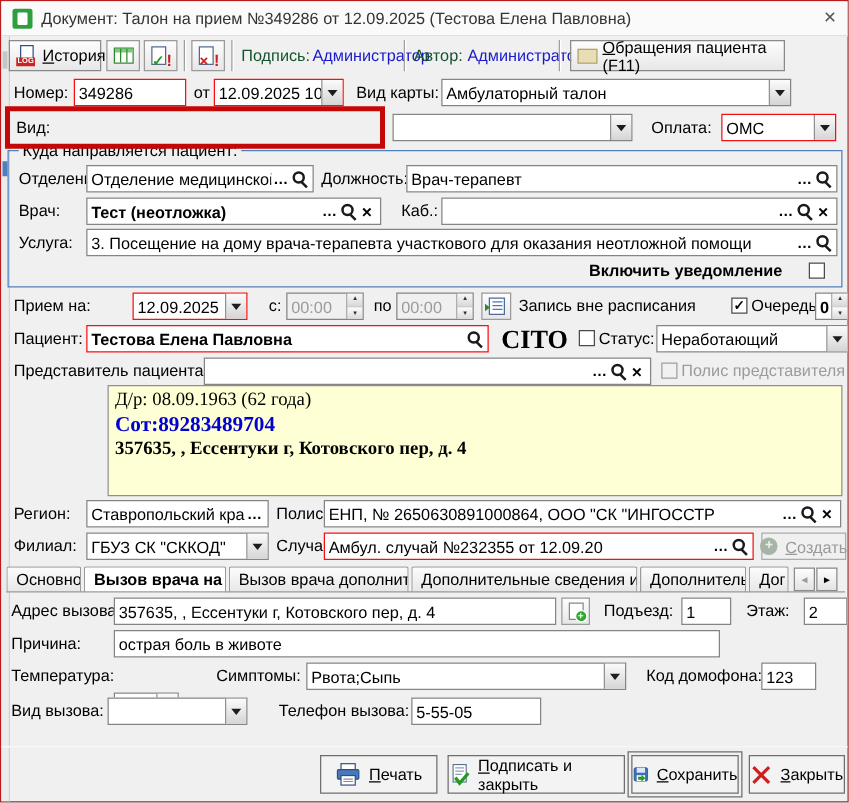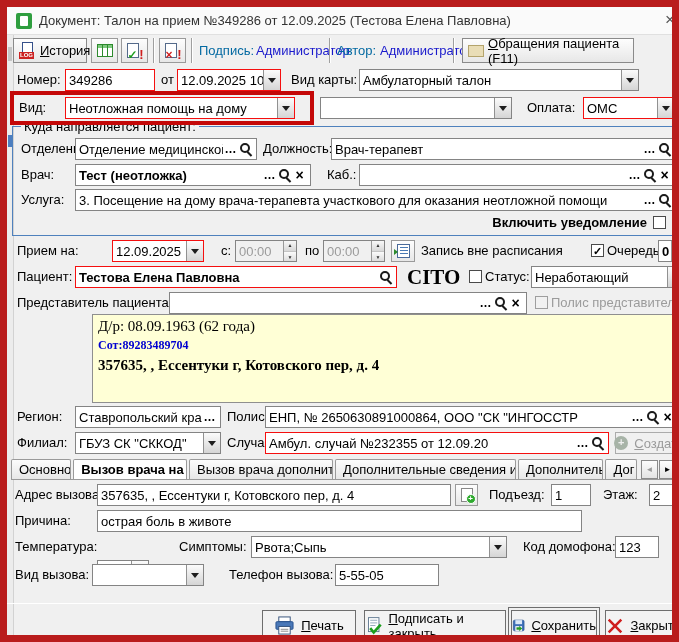--- a/index.html
+++ b/index.html
@@ -1,18 +1,18 @@
 <!DOCTYPE html>
 <html><head>
 <meta charset="utf-8">
 <style>
   * { box-sizing: border-box; }
   body { margin:0; background:#8a8a8a; font-family:"Liberation Sans",sans-serif; }
   .win { position:relative; width:679px; height:642px; background:#f0f0f0;
-         border:7px solid #b91c1c; overflow:hidden; font-size:13px; color:#000; }
+         border:1px solid #b91c1c; overflow:hidden; font-size:13px; color:#000; }
 
   
   .strip { position:absolute; left:0; top:28px; width:7px; height:614px;
            background:#ececec; border-right:1px solid #d2d2d2; }
   .strip .m1 { position:absolute; left:1px; top:12px; width:4px; height:14px; background:#c6c6c6; }
   .strip .m2 { position:absolute; left:1px; top:100px; width:4px; height:12px; background:#4d7fc0; }
 
   
   .titlebar { position:absolute; left:0; top:0; width:679px; height:28px;
               background:#fafafa; border-bottom:1px solid #e0e0e0; }
@@ -26,21 +26,21 @@
 
   
   .toolbtn { position:absolute; height:25px; border:1px solid #8a8a8a;
              background:linear-gradient(#fdfdfd,#e7e7e7); display:flex; align-items:center;
              gap:4px; padding:0 5px; font-size:13px; cursor:pointer; }
   .iconbtn { position:absolute; border:1px solid #9a9a9a; background:linear-gradient(#fdfdfd,#e7e7e7);
              display:flex; align-items:center; justify-content:center; cursor:pointer; }
   .vsep { position:absolute; top:31px; width:2px; height:25px;
           border-left:1px solid #9f9f9f; border-right:1px solid #fff; }
   .tlbl { position:absolute; top:31px; height:25px; line-height:25px; white-space:nowrap; }
-  .red  { color:#0369a1; }
+  .red  { color:#14532d; }
   .blue { color:#1a1acc; }
 
   
   .i-hist { position:relative; width:17px; height:17px; flex:0 0 auto; }
   .i-hist .pg { position:absolute; left:3px; top:0; width:11px; height:14px; background:#fff; border:1px solid #35508a; }
   .i-hist .logb { position:absolute; left:0; bottom:0; background:#c22; color:#fff; font-size:6px;
                   line-height:7px; padding:0 1px; font-weight:bold; }
   .i-table { width:16px; height:13px; border:1px solid #2d8a2d; background:#fff; position:relative; }
   .i-table::before { content:""; position:absolute; left:0; right:0; top:0; height:3px; background:#7fc97f; }
   .i-table::after { content:""; position:absolute; left:4px; top:0; bottom:0; width:1px;
@@ -84,21 +84,21 @@
 
   
   .grp { position:absolute; border:1px solid #4f81bd; }
   .grpt{ position:absolute; top:-8px; left:8px; background:#f0f0f0; padding:0 3px; font-size:13px; line-height:15px; }
   .hlbox { position:absolute; border:4px solid #c40808; z-index:5; pointer-events:none; }
 
   
   .info { position:absolute; left:85px; top:307px; width:588px; height:89px; background:#ffffd6;
           border:1px solid #8f8f8f; font-family:"Liberation Serif",serif; padding:2px 5px; overflow:hidden; }
   .info .l1 { font-size:15px; line-height:19px; }
-  .info .l2 { font-size:12px; line-height:19px; font-weight:bold; color:#0000d0; }
+  .info .l2 { font-size:17px; line-height:19px; font-weight:bold; color:#0000d0; }
   .info .l3 { font-size:15px; line-height:20px; font-weight:bold; }
   .info .l4 { font-size:12.5px; line-height:14.5px; }
 
   .cito { position:absolute; font-family:"Liberation Serif",serif; font-weight:bold; font-size:21px; line-height:24px; }
 
   
   .tabs { position:absolute; left:4px; top:452px; width:628px; height:21px; display:flex; overflow:hidden; }
   .tab  { height:21px; padding:2px 7px 0; border:1px solid #9a9a9a; border-bottom:none; margin-right:2px;
           background:linear-gradient(#fcfcfc,#e6e6e6); white-space:nowrap; overflow:hidden; cursor:pointer;
           border-radius:2px 2px 0 0; font-size:13px; }
@@ -198,26 +198,20 @@
   <span class="lbl" style="left:284px;top:62px">Вид карты:</span>
   <div class="fld cmb" style="left:352px;top:62px;width:280px">
     <span class="txt">Амбулаторный талон</span>
     <span class="arr">
         <i class="tri"></i>
       </span>
   </div>
 
   <div class="hlbox" style="left:3px;top:84px;width:304px;height:34px"></div>
   <span class="lbl" style="left:12px;top:90px">Вид:</span>
-  <div class="fld req cmb" style="left:58px;top:90px;width:230px">
-    <span class="txt">Неотложная помощь на дому</span>
-    <span class="arr">
-        <i class="tri"></i>
-      </span>
-  </div>
   <div class="fld cmb" style="left:313px;top:90px;width:192px">
     <span class="txt"></span>
     <span class="arr">
         <i class="tri"></i>
       </span>
   </div>
   <span class="lbl" style="left:520px;top:90px">Оплата:</span>
   <div class="fld req cmb" style="left:576px;top:90px;width:92px">
     <span class="txt">ОМС</span>
     <span class="arr">
@@ -263,21 +257,21 @@
     <span class="fbt xclr">×</span>
   </div>
   <span class="lbl" style="left:14px;top:182px">Услуга:</span>
   <div class="fld" style="left:68px;top:182px;width:601px">
     <span class="txt">3. Посещение на дому врача-терапевта участкового для оказания неотложной помощи</span>
     <span class="fbt dots">…</span>
     <span class="fbt">
         <i class="mag"></i>
       </span>
   </div>
-  <span class="lbl bold" style="left:455px;top:205px;width:185px;text-align:right">Включить уведомление</span>
+  <span class="lbl bold" style="left:455px;top:205px;width:185px;text-align:center">Включить уведомление</span>
   <span class="chk" style="left:646px;top:209px"></span>
 
   <span class="lbl" style="left:10px;top:233px">Прием на:</span>
   <div class="fld req cmb" style="left:105px;top:233px;width:92px">
     <span class="txt">12.09.2025</span>
     <span class="arr">
         <i class="tri"></i>
       </span>
   </div>
   <span class="lbl" style="left:214px;top:233px">с:</span>

